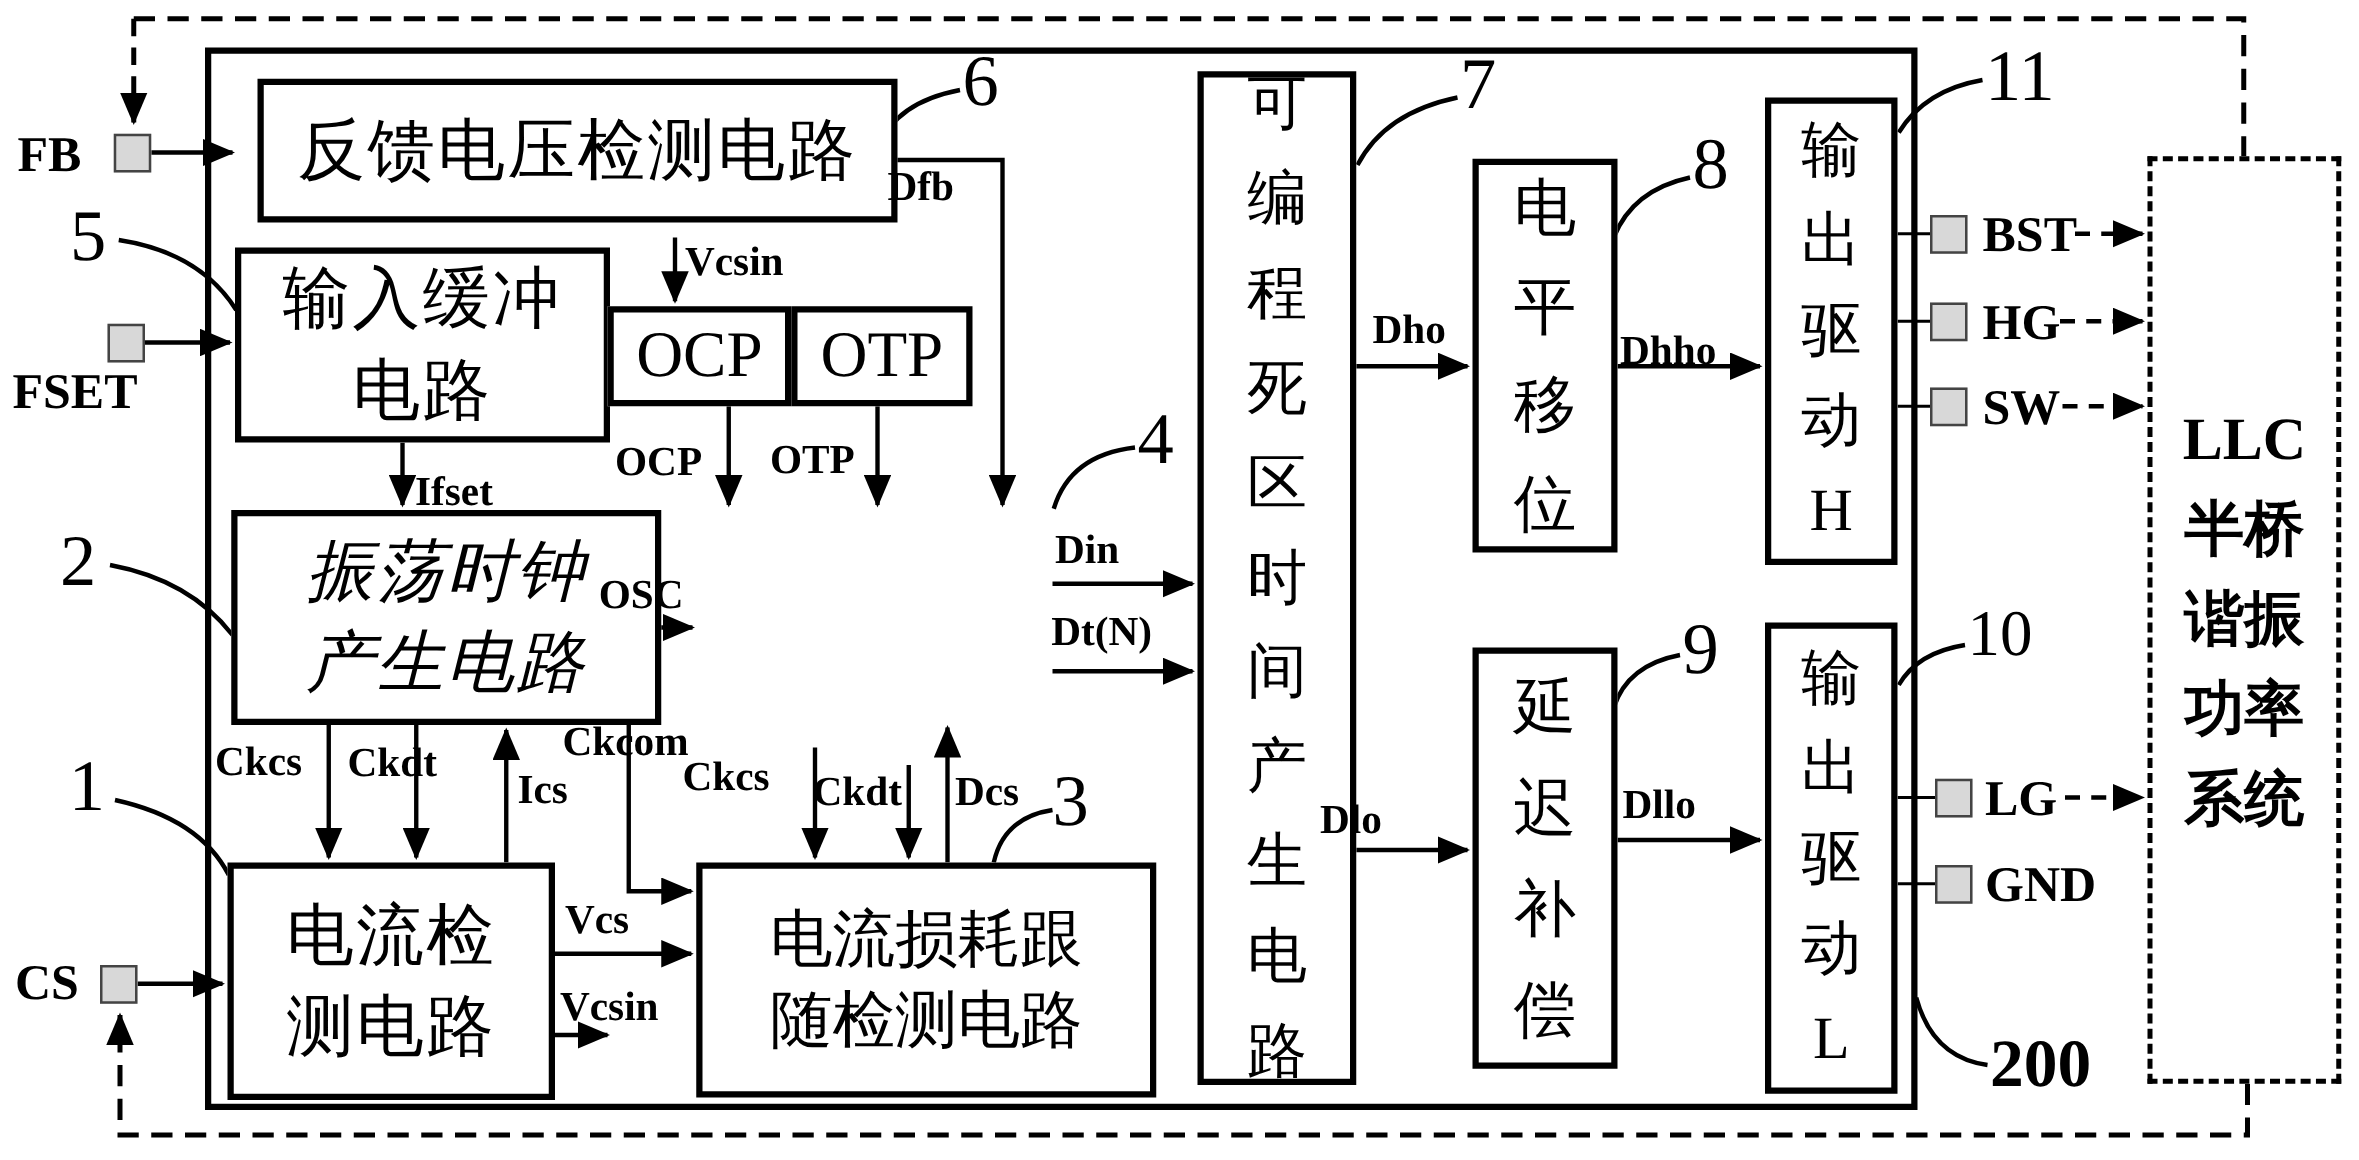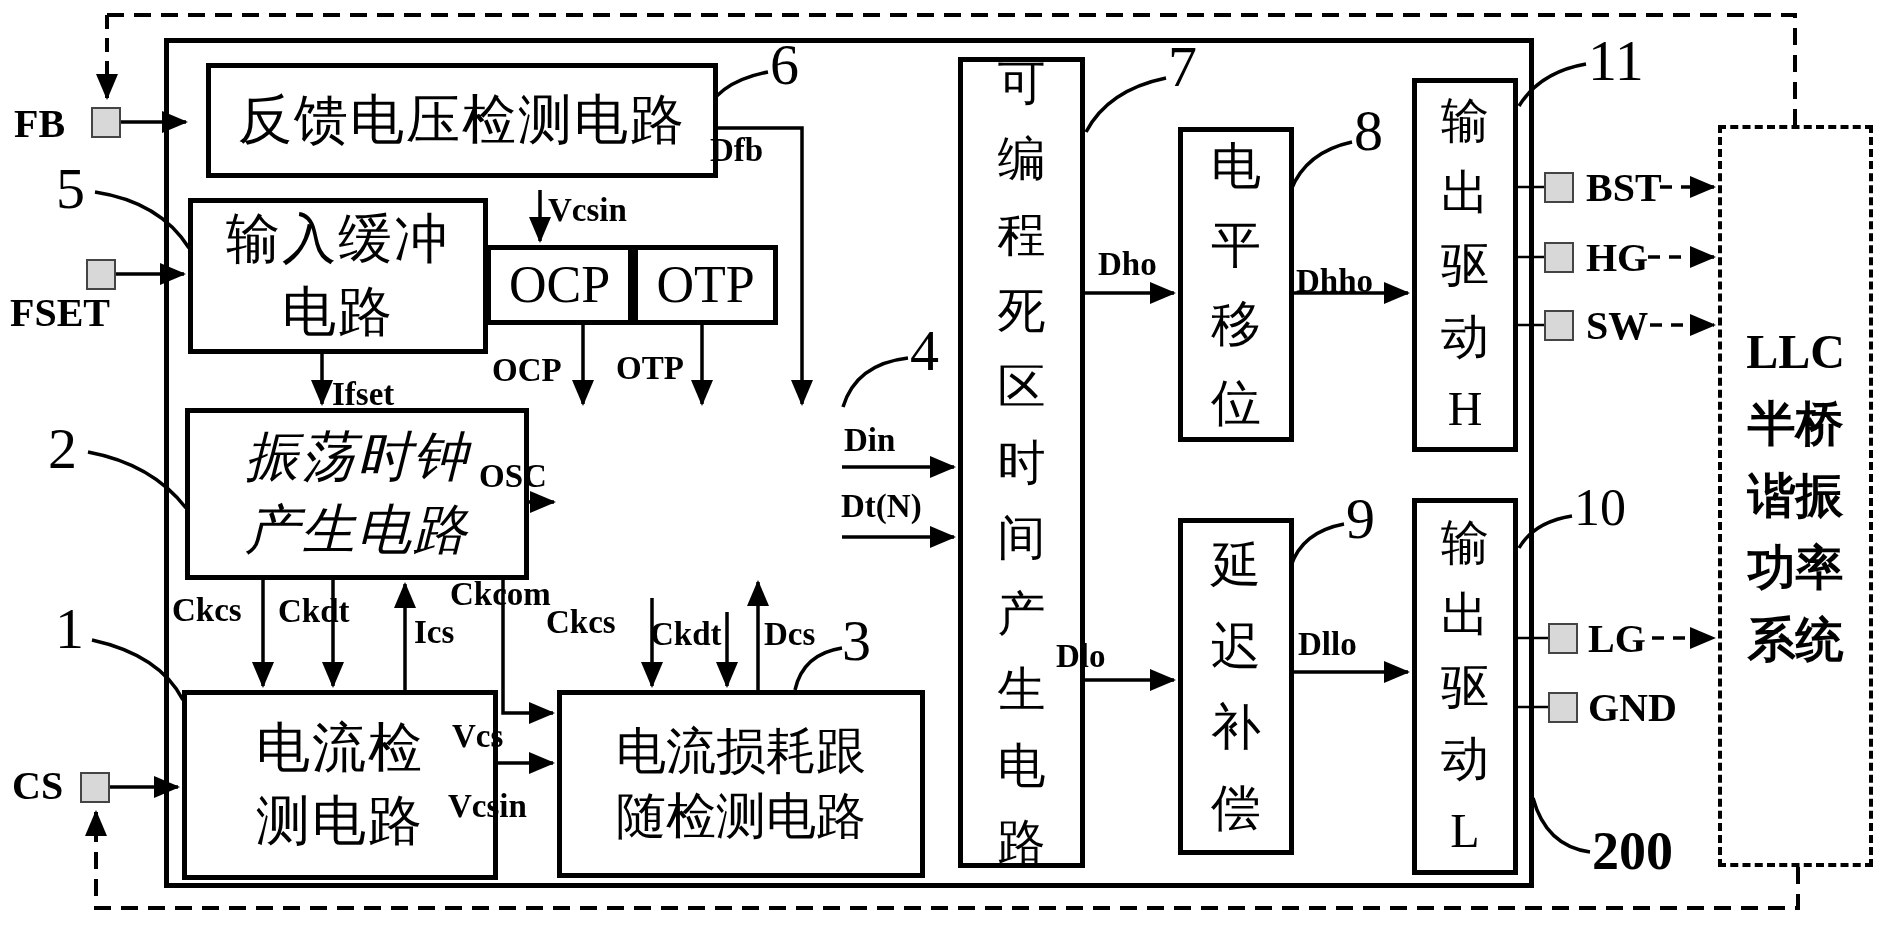--- a/index.html
+++ b/index.html
@@ -91,21 +91,21 @@
 
   <div class="chip" style="left:164px;top:38px;width:1370px;height:850px;"></div>
 
   <div class="blk cn" style="left:206px;top:63px;width:512px;height:115px;">反馈电压检测电路</div>
   <div class="blk cn" style="left:188px;top:198px;width:300px;height:156px;">输入缓冲
 电路</div>
   <div class="blk latin" style="left:486px;top:245px;width:147px;height:80px;">OCP</div>
   <div class="blk latin" style="left:633px;top:245px;width:145px;height:80px;">OTP</div>
   <div class="blk cn" style="left:185px;top:408px;width:344px;height:172px;font-style:italic;">振荡时钟
 产生电路</div>
-  <div class="blk cn" style="left:182px;top:690px;width:316px;height:190px;">电流检
+  <div class="blk cn" style="left:182px;top:690px;width:262px;height:190px;">电流检
 测电路</div>
   <div class="blk cn-sm" style="left:557px;top:690px;width:368px;height:188px;">电流损耗跟
 随检测电路</div>
   <div class="blk vert" style="left:958px;top:57px;width:127px;height:811px;font-size:48px;line-height:1.58;">可
 编
 程
 死
 区
 时
 间

